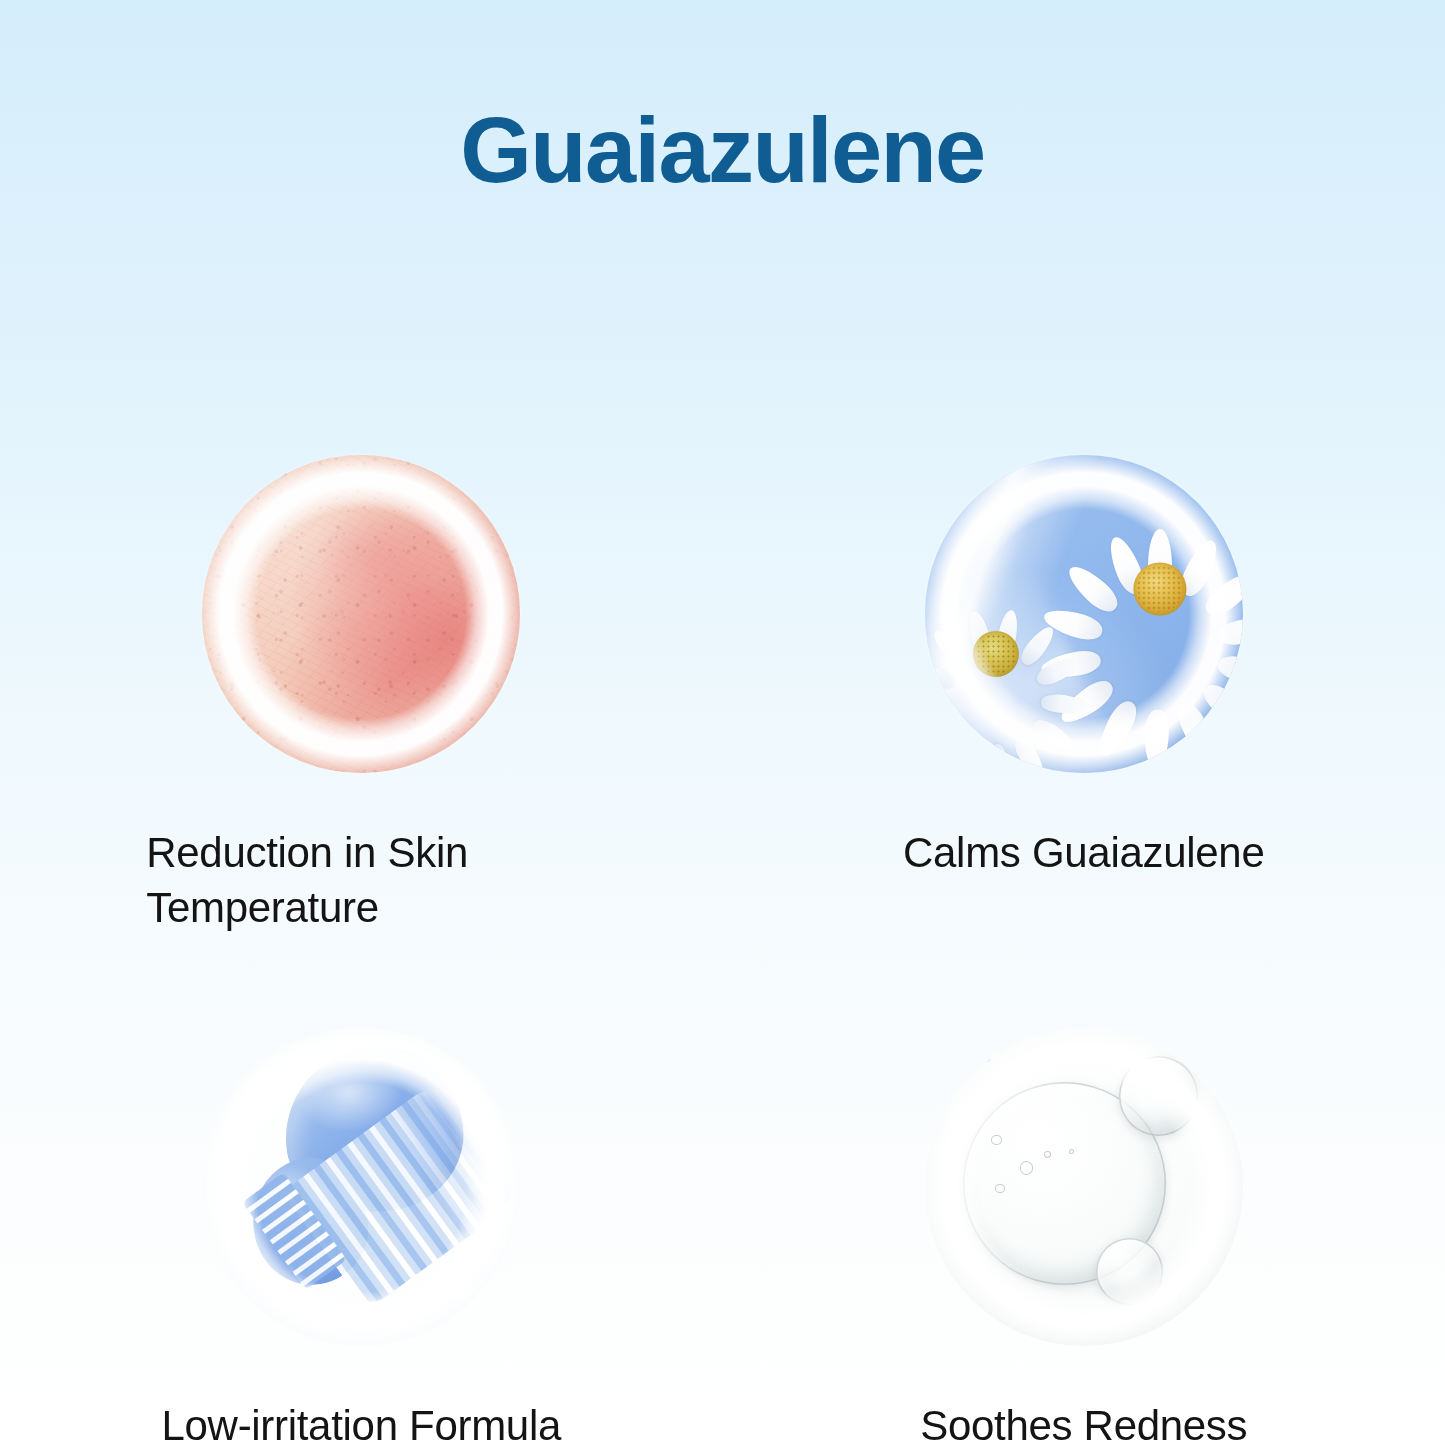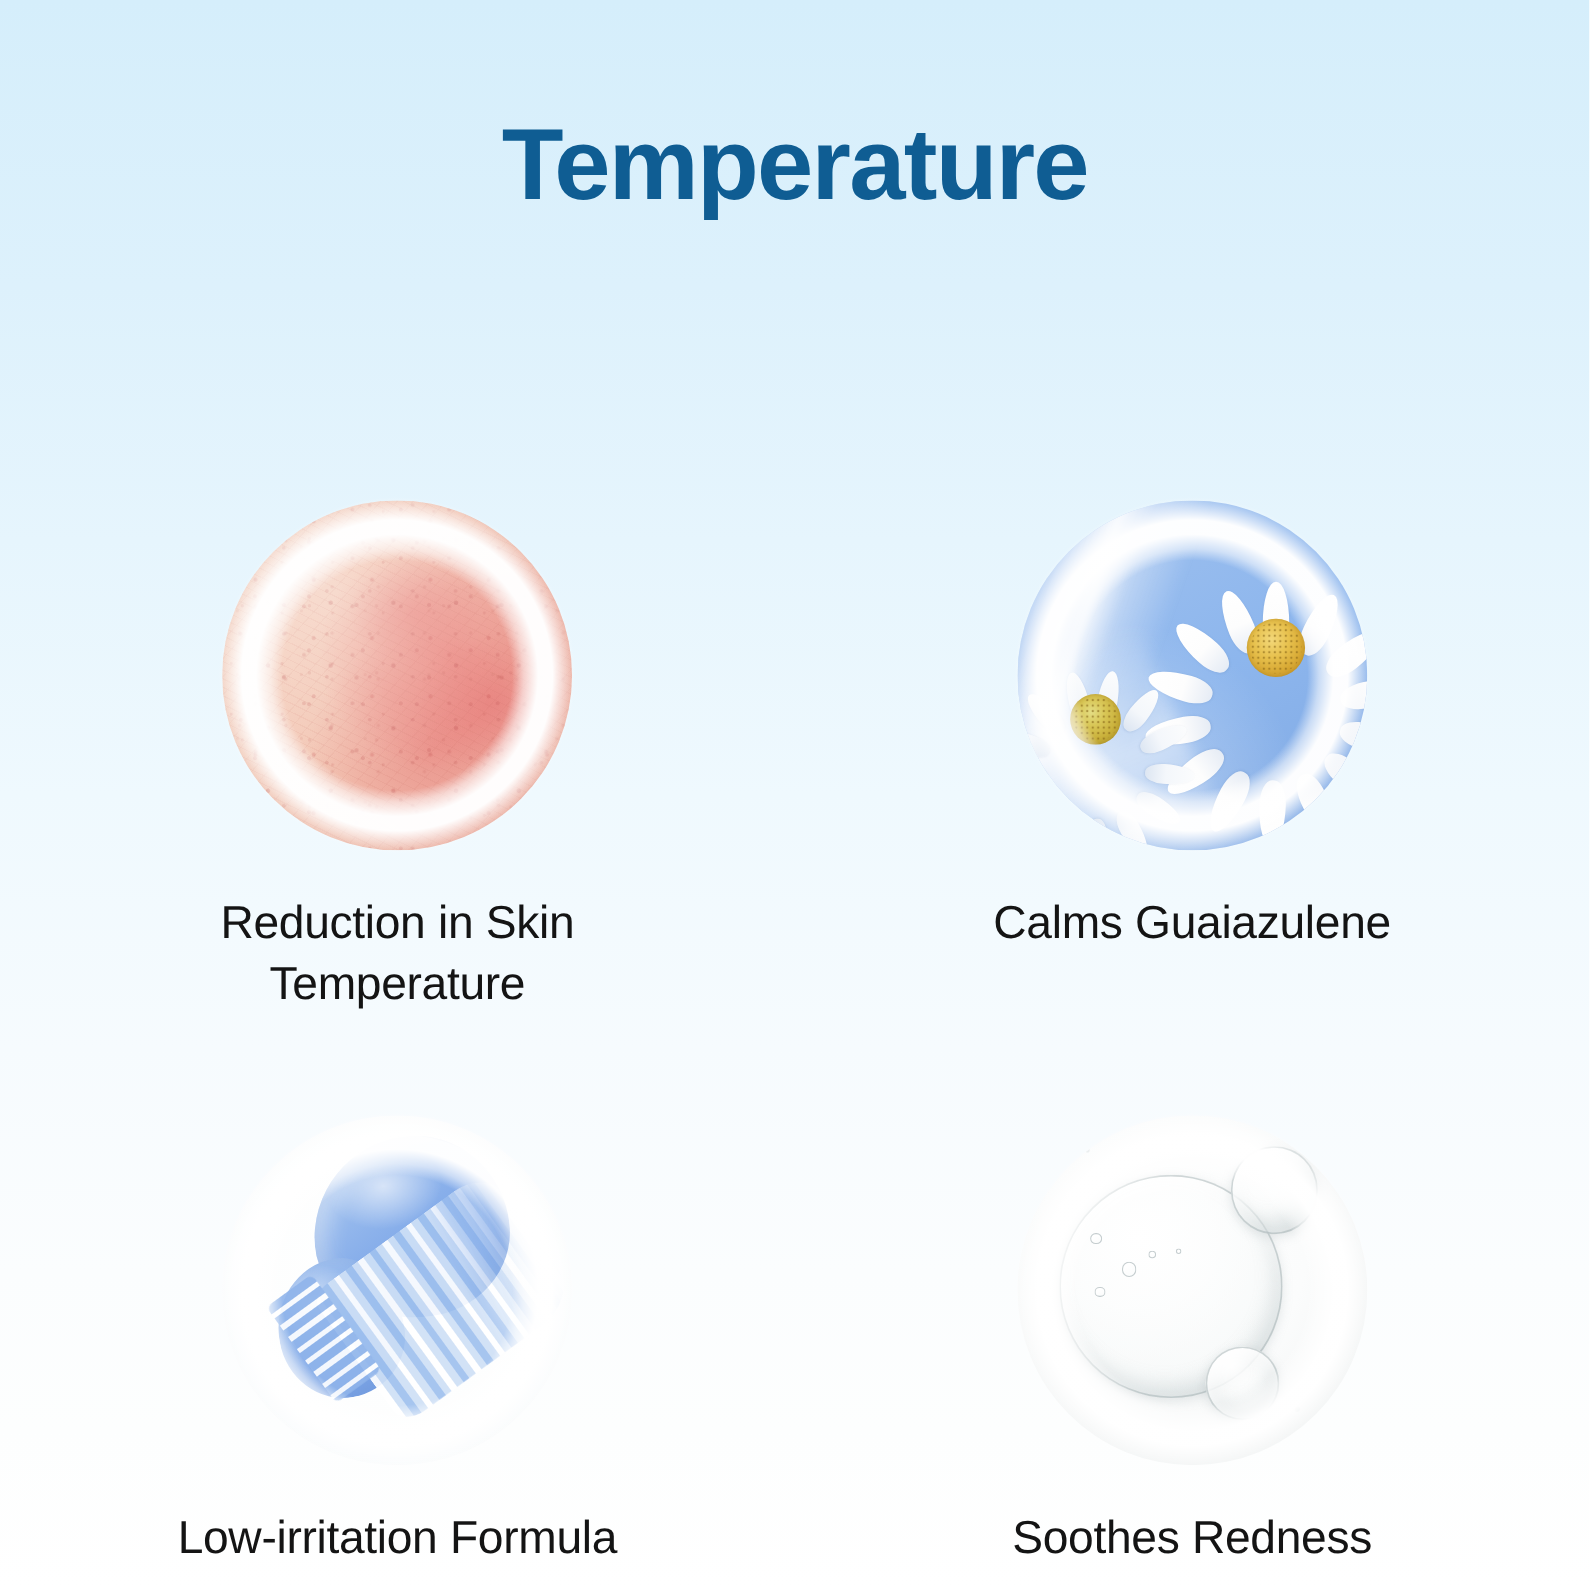--- a/index.html
+++ b/index.html
@@ -110,22 +110,22 @@
         rgba(255,255,255,0) 40%,
         rgba(255,255,255,0.55) 44%,
         rgba(255,255,255,0.98) 49%,
         rgba(255,255,255,0.98) 54%,
         rgba(255,255,255,0) 62%);
     pointer-events: none;
     z-index: 3;
   }
 
   .caption {
-    margin-top: 38px;
-    text-align: center;
+    margin-top: 52px;
+    text-align: left;
     font-size: 42px;
     font-weight: 400;
     color: #141414;
     line-height: 1.32;
     letter-spacing: -0.3px;
     max-width: 430px;
   }
 
   
   .skin-base {
@@ -379,21 +379,21 @@
     background: radial-gradient(circle, rgba(255,255,255,0) 66%, rgba(255,255,255,0.9) 86%, rgba(255,255,255,1) 100%);
     pointer-events: none;
   }
 </style>
 </head>
 <body>
 
 <div class="page">
 
   <div class="heading">
-    <div class="heading-line-2">Temperature</div>
+    <div class="heading-line-2">Guaiazulene</div>
   </div>
 
   <div class="benefits">
 
     <div class="benefit">
       <div class="circle-wrap">
         <div class="circle">
           <div class="skin-base"></div>
           <div class="skin-vein"></div>
           <div class="skin-speckle"></div>

